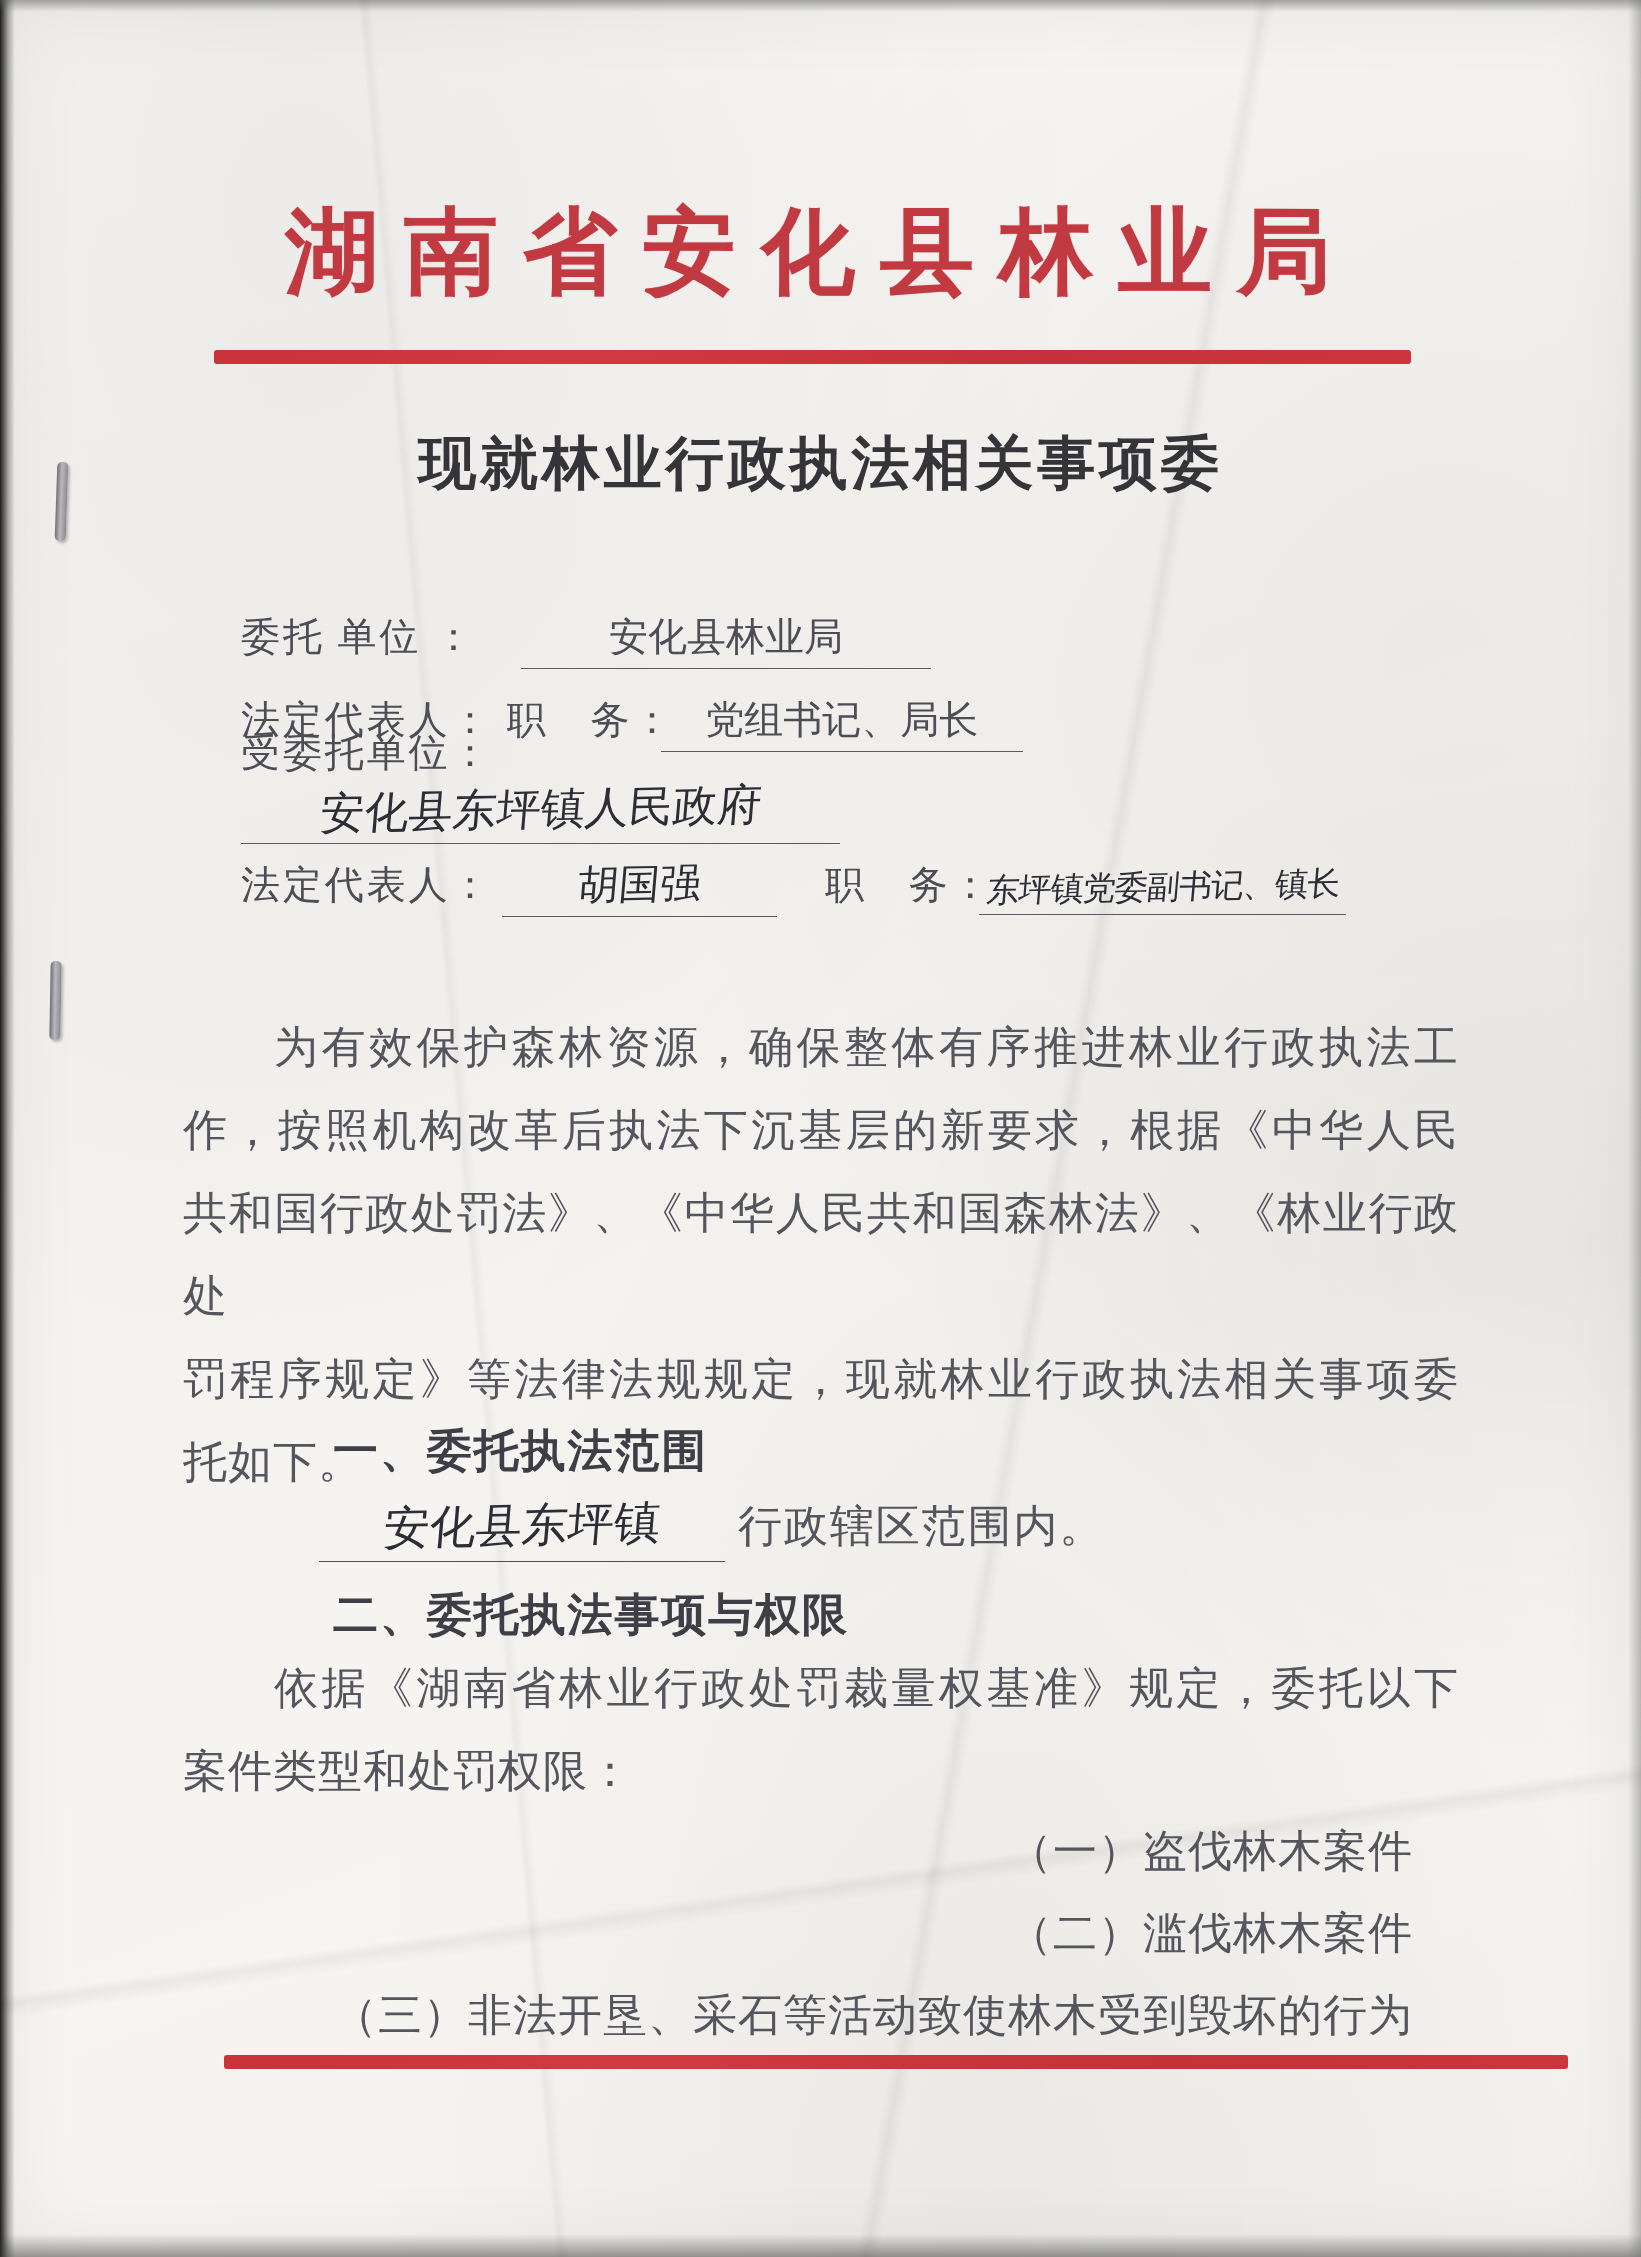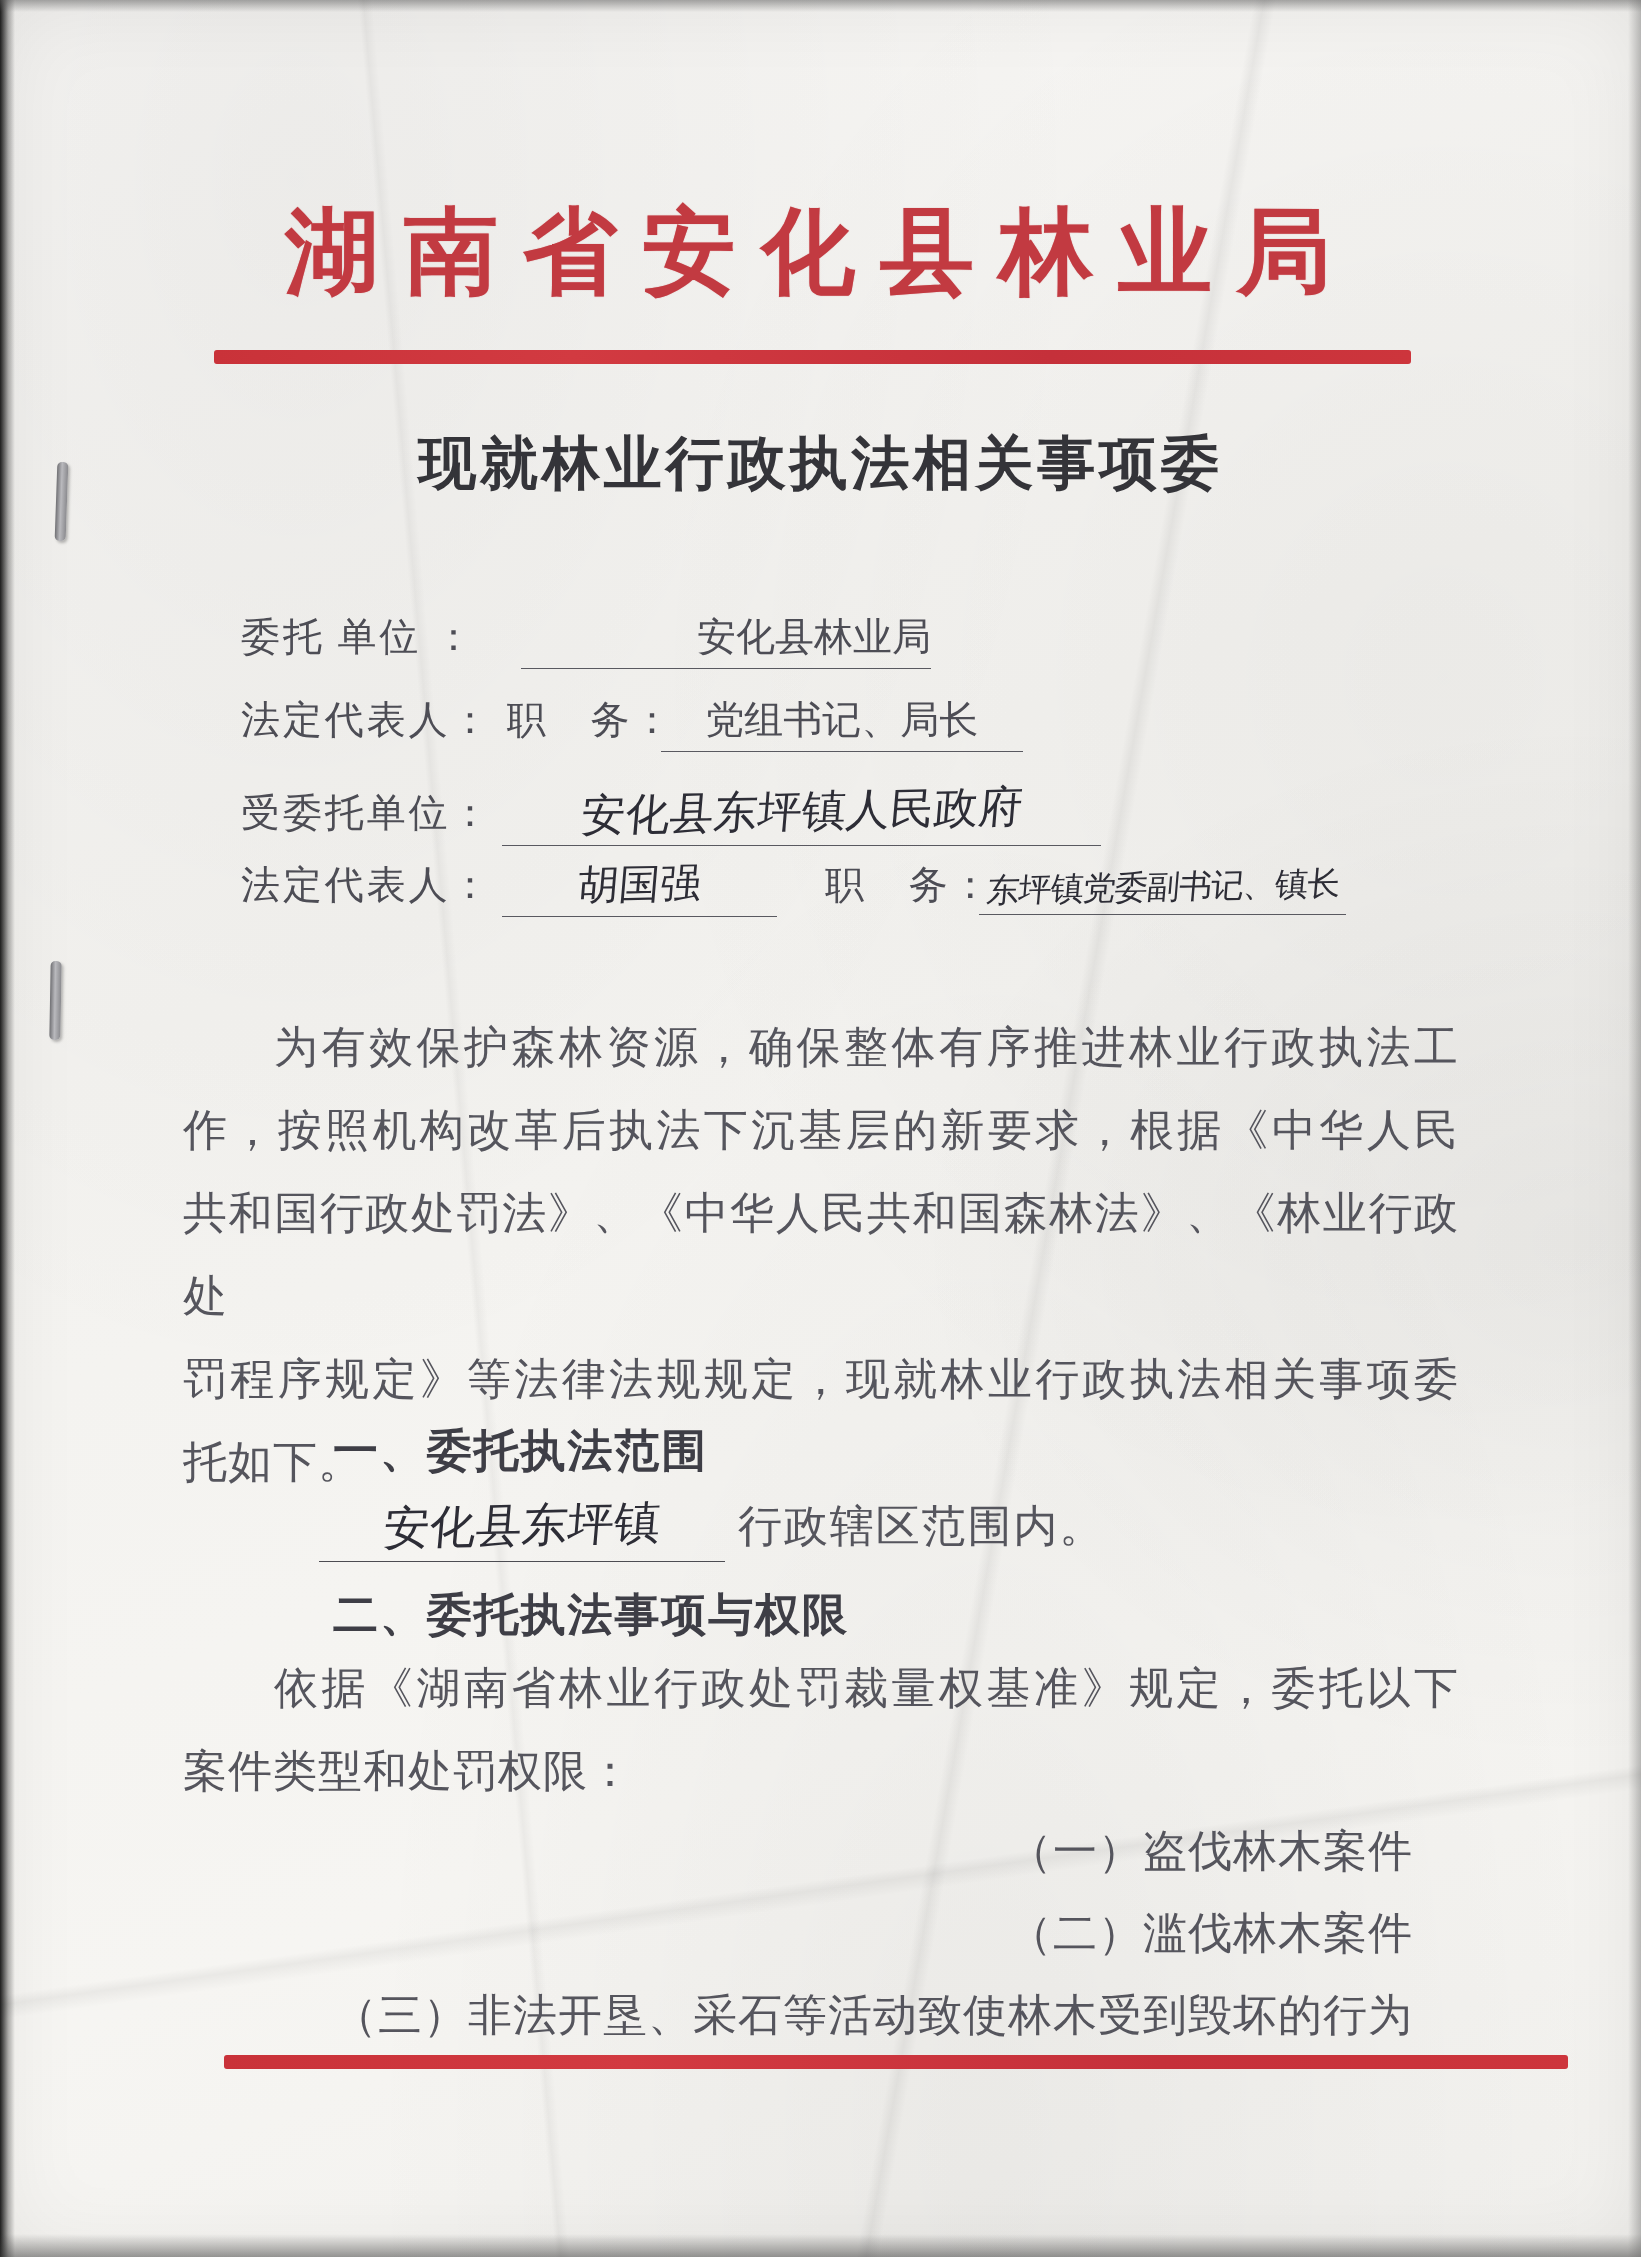--- a/index.html
+++ b/index.html
@@ -56,23 +56,23 @@
     position:absolute; top:425px; left:0; width:100%;
     text-align:center; font-size:58px; font-weight:700;
     letter-spacing:3.9px; color:#343439;
   }
 
   .frow { position:absolute; left:241px; font-size:39px; color:#4d4d55;
           white-space:nowrap; display:flex; align-items:baseline; }
   .frow .lbl { letter-spacing:2.9px; }
   .ubox { display:inline-block; border-bottom:1.9px solid #595960;
           text-align:center; padding-bottom:3.9px; }
-  .r1 { top:610px; } .r2 { top:693px; } .r3 { top:782px; } .r4 { top:857px; }
+  .r1 { top:610px; } .r2 { top:693px; } .r3 { top:726px;flex-direction:column; } .r4 { top:857px; }
   .r1 .lbl { width:280px; } .r2 .lbl, .r3 .lbl, .r4 .lbl { width:261px; }
-  .r1 .v1 { width:410px;text-align:right; }
+  .r1 .v1 { width:410px; }
   .r2 .v1 { width:319px; } .r2 .jl2 { width:154px; margin-left:4.8px; } .r2 .v2 { width:362px; }
   .r3 .v1 { width:599px; }
   .r4 .v1 { width:275px; } .r4 .jl2 { width:154px; margin-left:48px; } .r4 .v2 { width:367px; }
 
   .hand { font-family:"DejaVu Sans","Liberation Sans",sans-serif;
           color:#2d2d36; transform:skewX(-6deg) rotate(-1.2deg);
           display:inline-block; font-weight:500; }
   .r3 .hand { font-size:44px; } .r4 .v1 .hand { font-size:41px; }
   .r4 .v2 .hand { font-size:33px; letter-spacing:-1px; }
 

